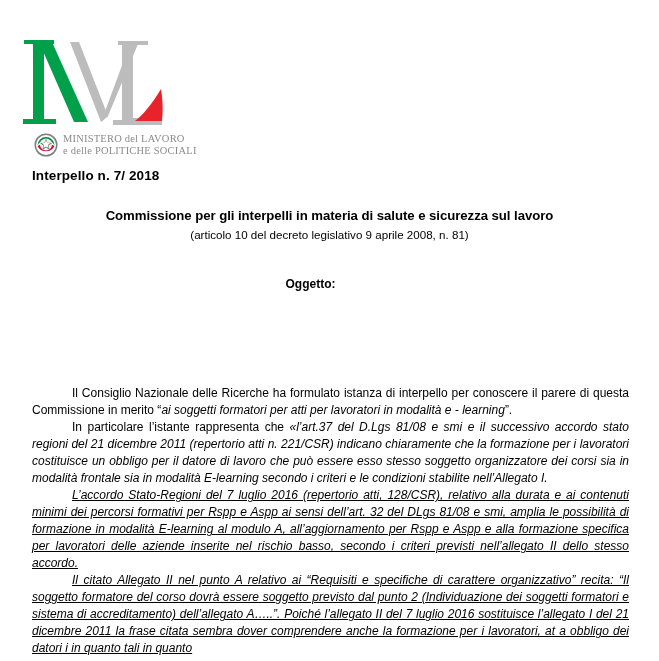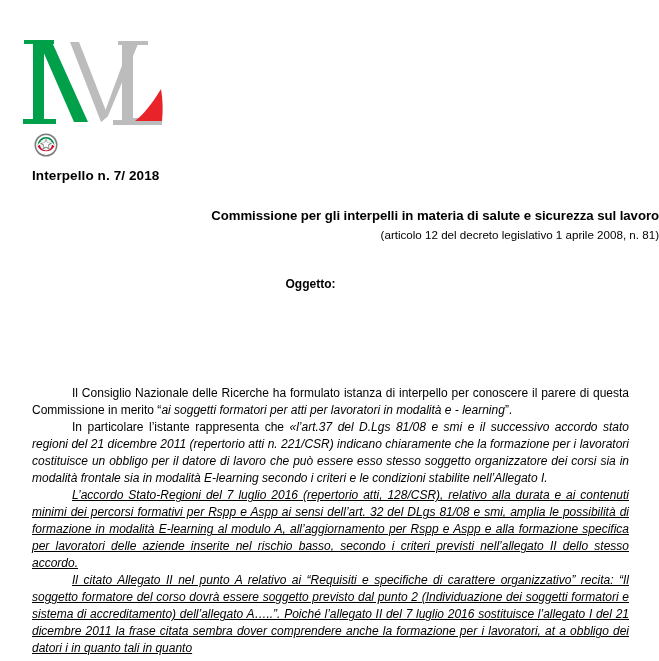--- a/index.html
+++ b/index.html
@@ -70,21 +70,21 @@
     letter-spacing: 0.1px;
     white-space: nowrap;
   }
 
   
   .title-block {
     position: absolute;
     left: 0;
     top: 208px;
     width: 659px;
-    text-align: right;
+    text-align: center;
   }
   .title-main {
     font-size: 13.2px;
     font-weight: bold;
     letter-spacing: -0.05px;
   }
   .title-sub {
     font-size: 11.6px;
     margin-top: 5px;
   }
@@ -179,28 +179,32 @@
       <svg class="emblem" viewBox="0 0 48 48">
         <circle cx="24" cy="24" r="23" fill="#7d7d7d"></circle>
         <circle cx="24" cy="24" r="20" fill="#ffffff"></circle>
         <path d="M24 26 a17 17 0 0 1 17 0 a19 19 0 0 1 -34 0 a17 17 0 0 1 17 0 Z" fill="#c8102e"></path>
         <path d="M7 25 a17 17 0 0 1 34 0 a19 19 0 0 0 -34 0 Z" fill="#008c45"></path>
         <circle cx="24" cy="23" r="12" fill="#f2f2f2"></circle>
         <path d="M24 11 l3.2 8.6 9 0.3 -7.2 5.5 2.6 8.8 -7.6 -5.3 -7.6 5.3 2.6 -8.8 -7.2 -5.5 9 -0.3 Z" fill="#7d7d7d"></path>
         <circle cx="24" cy="23" r="4.5" fill="#ffffff"></circle>
         <path d="M24 14 l2.2 6 6.2 0.2 -5 3.8 1.8 6.1 -5.2 -3.7 -5.2 3.7 1.8 -6.1 -5 -3.8 6.2 -0.2 Z" fill="#ffffff"></path>
       </svg>
+      <div class="ministry-text">
+        <span class="l1">MINISTERO del LAVORO</span>
+        <span class="l2">e delle POLITICHE SOCIALI</span>
+      </div>
     </div>
   </div>
 
   <div class="interpello-no">Interpello n. 7/ 2018</div>
 
   <div class="title-block">
     <div class="title-main">Commissione per gli interpelli in materia di salute e sicurezza sul lavoro</div>
-    <div class="title-sub">(articolo 12 del decreto legislativo 1 aprile 2008, n. 81)</div>
+    <div class="title-sub">(articolo 10 del decreto legislativo 9 aprile 2008, n. 81)</div>
   </div>
 
   <div class="oggetto-block">
     <div class="oggetto-label">Oggetto:</div>
   </div>
 
   <div class="body-block">
 
     <p class="para"><span>Il Consiglio Nazionale delle Ricerche ha formulato istanza di interpello per conoscere il parere di questa Commissione in merito “</span><em>ai soggetti formatori per atti per lavoratori in modalità e - learning</em><span>”.</span></p>
 

